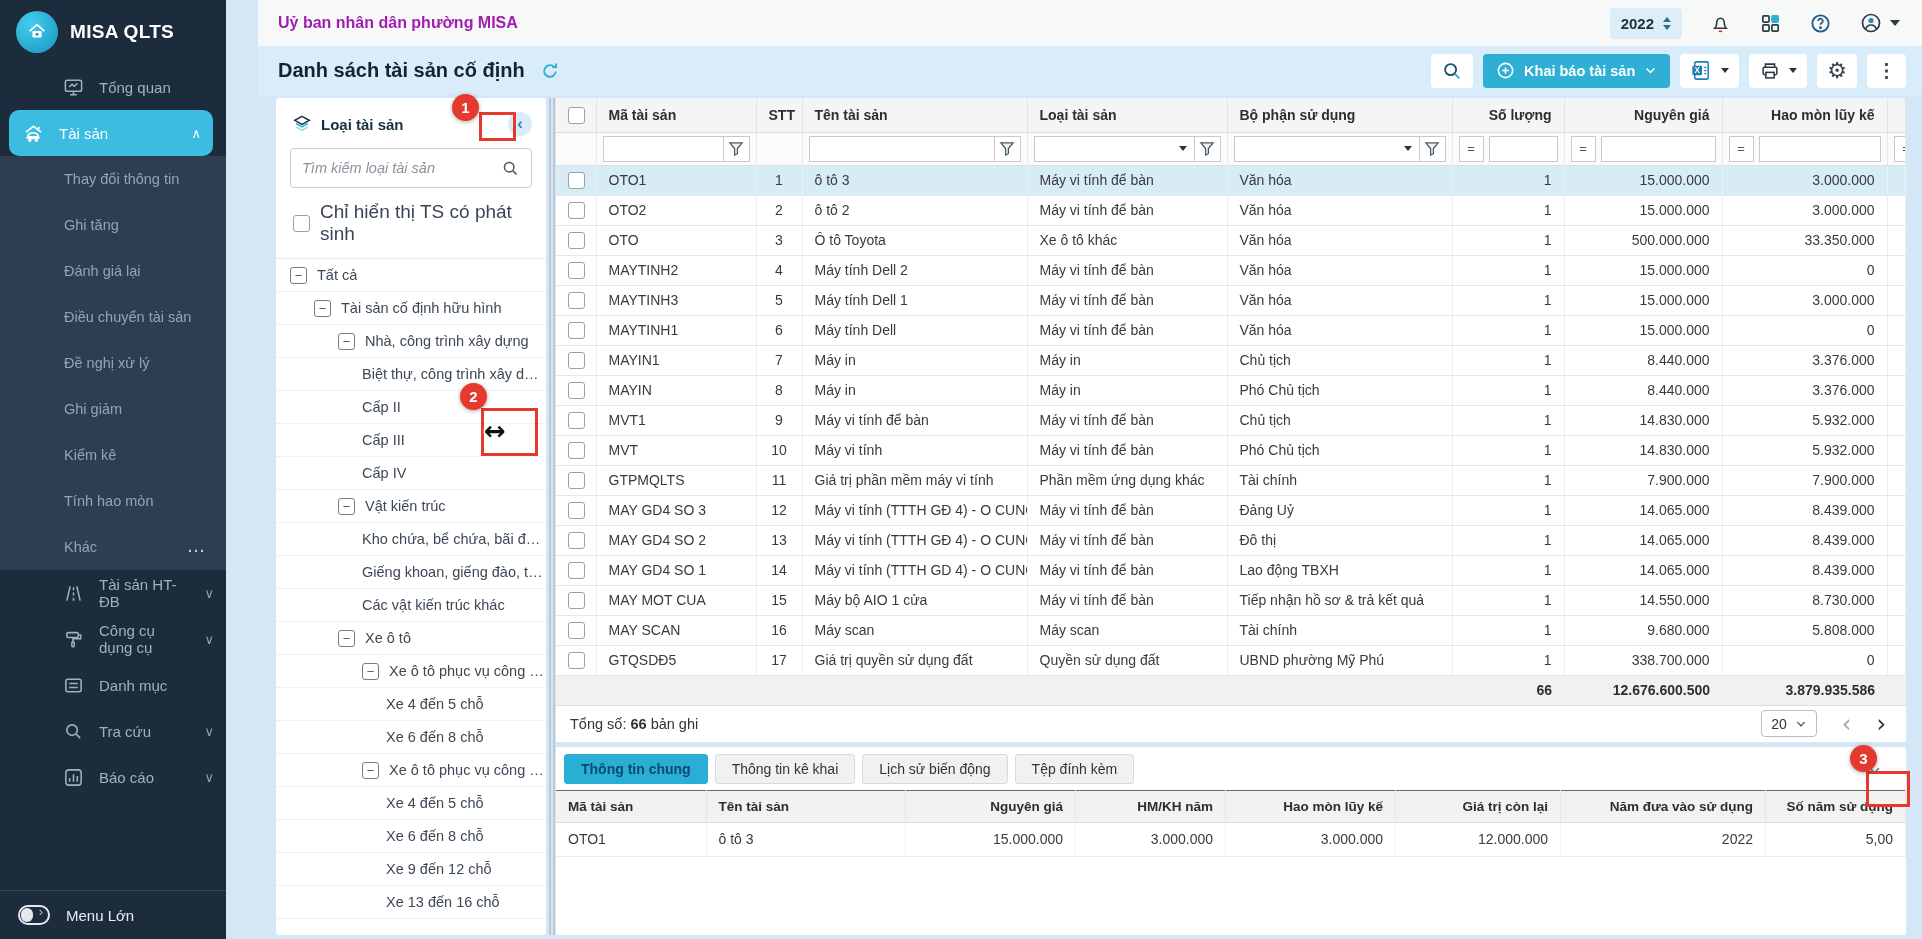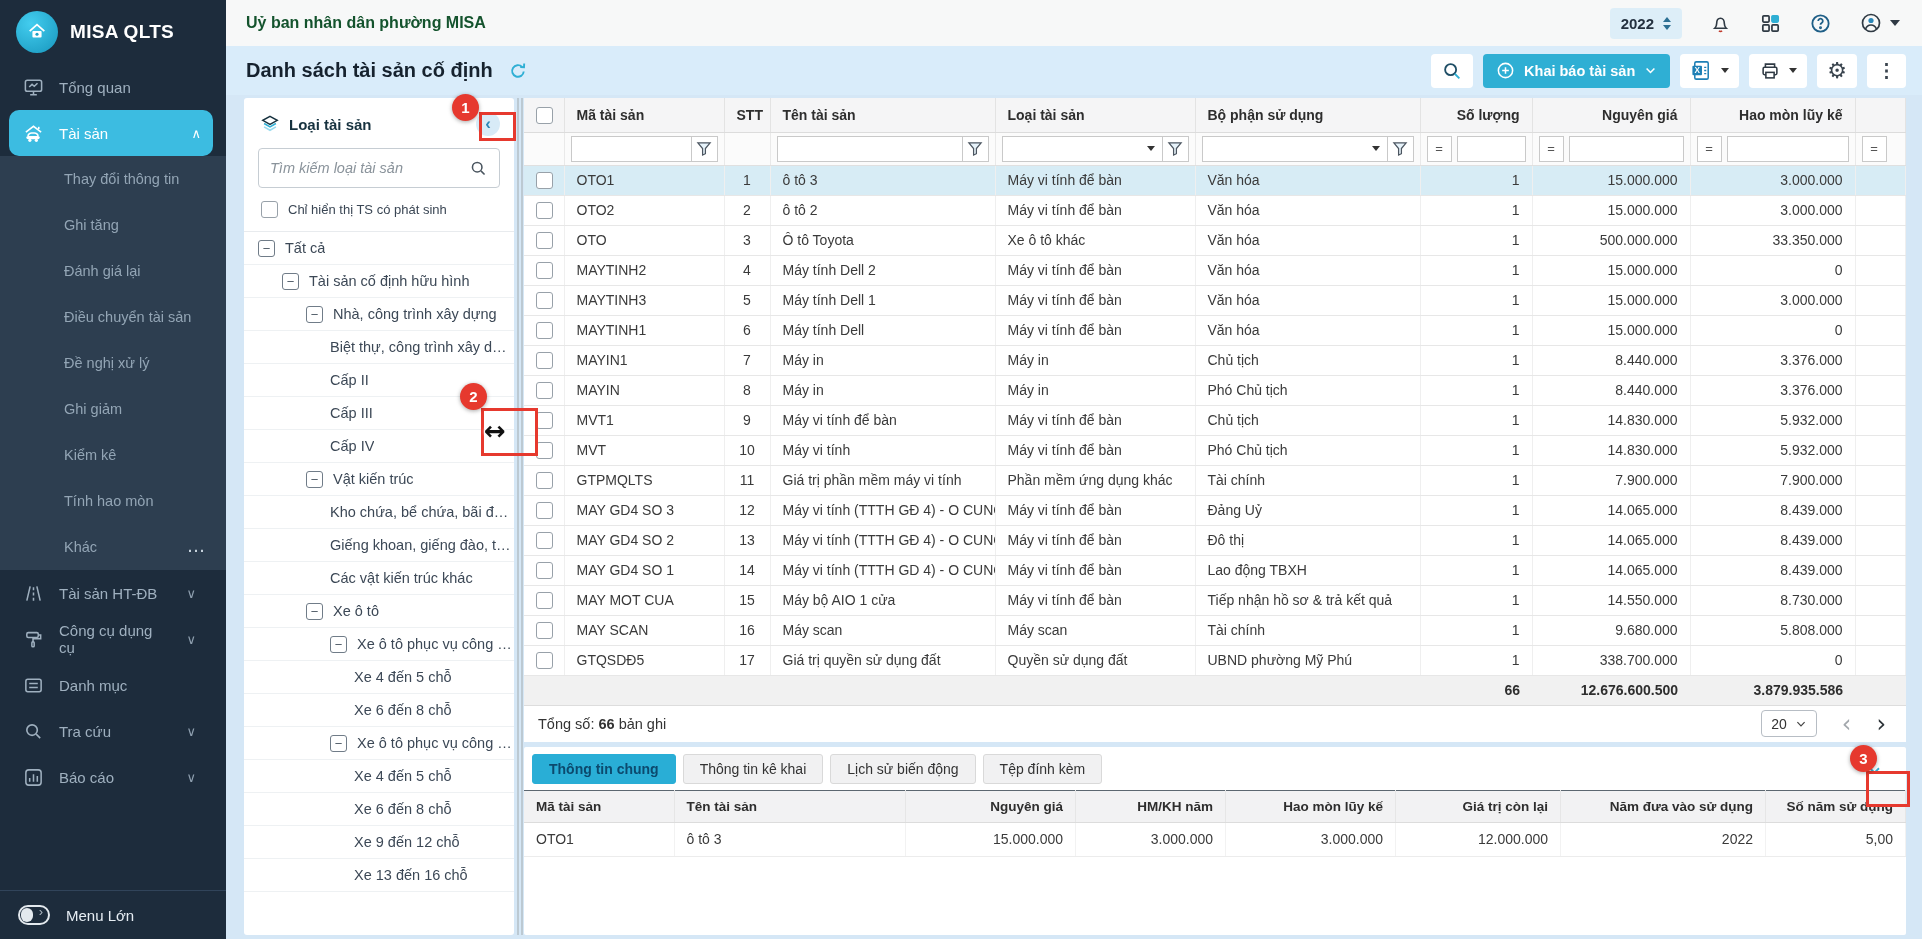--- a/index.html
+++ b/index.html
@@ -1,42 +1,42 @@
 <!DOCTYPE html>
 <html><head>
 <meta charset="utf-8">
 <style>
   * { margin:0; padding:0; box-sizing:border-box; }
   html,body { width:1922px; height:939px; overflow:hidden; }
   body { font-family:"Liberation Sans", sans-serif; background:#d5e7f6; position:relative; }
-  .app { display:flex; width:100%; height:100%; }
+  .app { display:flex; width:100%; height:100%;gap:32px; }
 
   
   .sidebar { width:226px; min-width:226px; background:#1d2c3c; display:flex; flex-direction:column; z-index:2; }
   .logo-row { height:64px; display:flex; align-items:center; gap:12px; padding-left:16px; flex:none; }
   .logo-circle { width:42px; height:42px; border-radius:50%; background:radial-gradient(circle at 35% 30%, #43cdef, #1796bd); display:flex; align-items:center; justify-content:center; flex:none; }
   .brand { color:#fff; font-size:19px; font-weight:bold; letter-spacing:.3px; }
   .nav { flex:1; overflow:hidden; }
-  .nav-item { height:46px; display:flex; align-items:center; gap:15px; padding:0 30px 0 22px; color:#9fb0bf; font-size:15px; cursor:pointer; }
+  .nav-item { height:46px; display:flex; align-items:center; gap:15px; padding:0 12px 0 22px; color:#9fb0bf; font-size:15px; cursor:pointer;margin-left:40px; }
   .nav-item .icon { width:22px; display:flex; justify-content:center; flex:none; }
   .nav-item .chev { margin-left:auto; font-size:13px; color:#8fa0b0; }
   .nav-item.active { background:#3cbce1; color:#fff; border-radius:10px; margin:0 13px 0 9px; padding:0 12px 0 13px; }
   .nav-item.active .chev { color:#fff; }
   .submenu { background:#2d3e50; }
   .submenu-item { height:46px; display:flex; align-items:center; padding:0 20px 0 64px; color:#93a5b5; font-size:14.5px; cursor:pointer; }
   .subitem-more { margin-left:auto; color:#c6d2dc; font-weight:bold; letter-spacing:2px; }
   .sidebar-footer { height:49px; border-top:1px solid #31445a; display:flex; align-items:center; gap:16px; padding-left:18px; color:#e6edf3; font-size:15px; flex:none; }
   .menu-toggle { width:32px; height:20px; border:2px solid #e3e9ee; border-radius:10px; position:relative; flex:none; }
   .menu-toggle::before { content:""; position:absolute; left:1px; top:1px; bottom:1px; width:12px; background:#e3e9ee; border-radius:7px; }
   .menu-toggle::after { content:"›"; position:absolute; right:5px; top:-3px; color:#aeb9c2; font-size:13px; }
 
   
   .main { flex:1; display:flex; flex-direction:column; min-width:0; }
   .topbar { height:46px; background:#f7f8f8; display:flex; align-items:center; padding:0 22px 0 20px; gap:27px; flex:none; }
-  .org-title { font-size:16px; font-weight:bold; color:#14532d; margin-right:auto; }
+  .org-title { font-size:16px; font-weight:bold; color:#a21caf; margin-right:auto; }
   .year-box { background:#ddeef8; border-radius:4px; height:31px; display:flex; align-items:center; gap:9px; padding:0 11px; font-size:15px; font-weight:bold; color:#243140; cursor:pointer; }
   .spin { display:flex; flex-direction:column; gap:3px; }
   .spin i { width:0; height:0; border-left:4px solid transparent; border-right:4px solid transparent; }
   .spin .up { border-bottom:5px solid #2b6f93; }
   .spin .dn { border-top:5px solid #2b6f93; }
   .top-icon { display:flex; align-items:center; cursor:pointer; }
   .user-wrap { display:flex; align-items:center; gap:7px; cursor:pointer; }
   .caret { width:0; height:0; border-left:5px solid transparent; border-right:5px solid transparent; border-top:6px solid #2f3a44; }
 
   .titlebar { height:49px; background:#d9ecfa; display:flex; align-items:center; padding:0 16px 0 20px; gap:9px; flex:none; }
@@ -50,21 +50,21 @@
 
   
   .content { flex:1; display:flex; padding:3px 16px 4px 18px; min-height:0; }
   .tree-panel { width:270px; min-width:270px; background:#fff; border-radius:3px; display:flex; flex-direction:column; overflow:hidden; }
   .tree-head { display:flex; align-items:center; gap:9px; padding:14px 14px 10px 16px; }
   .tree-title { font-size:15px; font-weight:bold; color:#17323f; }
   .collapse-btn { margin-left:auto; width:24px; height:24px; border-radius:50%; background:#d8ebf7; color:#2b87b8; font-size:17px; font-weight:bold; display:flex; align-items:center; justify-content:center; cursor:pointer; line-height:1; padding-bottom:2px; }
   .tree-search { margin:2px 14px 13px; height:40px; border:1px solid #c6cdd3; border-radius:4px; display:flex; align-items:center; padding:0 11px; }
   .tree-search input { border:0; outline:0; flex:1; font-size:14.5px; color:#333; font-family:inherit; min-width:0; }
   .tree-search input::placeholder { color:#8a939b; font-style:italic; }
-  .tree-check { display:flex; align-items:center; gap:10px; margin:0 14px 13px 17px; font-size:13px; color:#3a4654; }
+  .tree-check { display:flex; align-items:center; gap:10px; margin:0 14px 13px 17px; font-size:19px; color:#3a4654; }
   .cbox { width:17px; height:17px; border:1.5px solid #98a1a9; border-radius:3px; background:#fff; flex:none; cursor:pointer; }
   .tree-list { flex:1; border-top:1px solid #e8ebee; overflow:hidden; }
   .tree-node { height:33px; display:flex; align-items:center; border-bottom:1px solid #eef1f3; color:#3c4856; font-size:14.5px; white-space:nowrap; overflow:hidden; cursor:pointer; }
   .tree-exp { width:17px; height:17px; border:1.5px solid #707c88; border-radius:3px; color:#4c5864; font-size:13px; display:flex; align-items:center; justify-content:center; margin-right:10px; flex:none; background:#fff; line-height:1; }
   .tree-label { overflow:hidden; text-overflow:ellipsis; }
 
   .splitter { width:10px; position:relative; flex:none; cursor:col-resize; }
   .splitter::before, .splitter::after { content:""; position:absolute; top:0; bottom:0; width:1.5px; background:#bcc9d2; }
   .splitter::before { left:3px; } .splitter::after { left:7px; }
 

